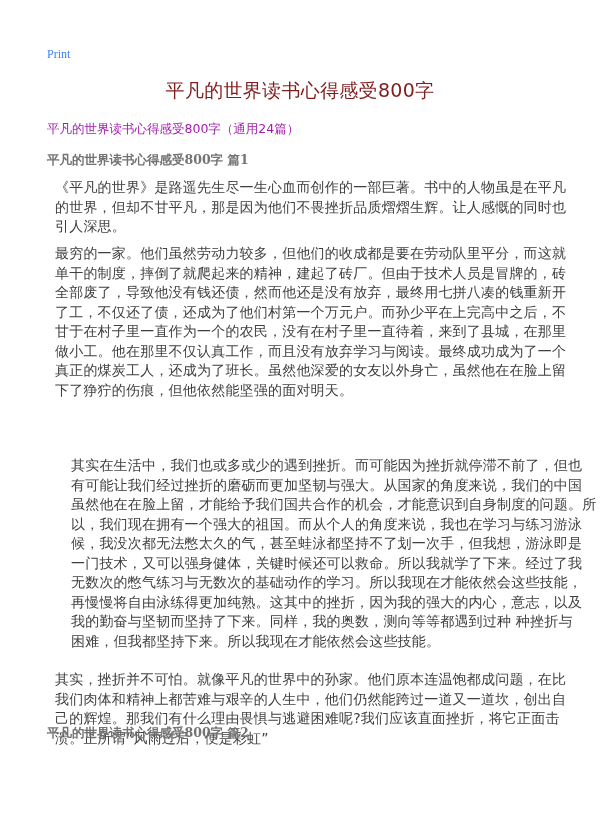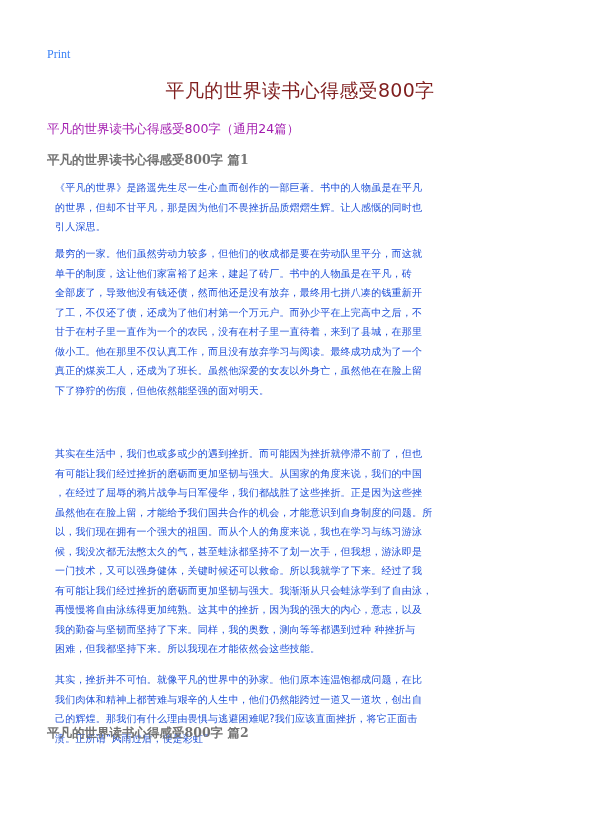--- a/index.html
+++ b/index.html
@@ -48,23 +48,23 @@
       left: 47px;
       font-family: "DejaVu Serif", "Liberation Serif", serif;
       font-weight: bold;
       font-size: 12.5px;
       color: #737373;
     }
     .para {
       position: absolute;
       left: 55px;
       width: 494px;
-      font-size: 10px;
+      font-size: 14px;
       line-height: 19.5px;
-      color: #1d4ed8;
+      color: #404040;
       text-align: justify;
       letter-spacing: 0.2px;
     }
     .para span { display: block; white-space: nowrap; }
   </style>
 </head>
 <body>
 
 <div class="page">
 
@@ -77,38 +77,37 @@
   <div class="section-heading" style="top:152px;">平凡的世界读书心得感受800字 篇1</div>
 
   <div class="para" style="top:178px;">
     <span>《平凡的世界》是路遥先生尽一生心血而创作的一部巨著。书中的人物虽是在平凡</span>
     <span>的世界，但却不甘平凡，那是因为他们不畏挫折品质熠熠生辉。让人感慨的同时也</span>
     <span>引人深思。</span>
   </div>
 
   <div class="para" style="top:244px;">
     <span>最穷的一家。他们虽然劳动力较多，但他们的收成都是要在劳动队里平分，而这就</span>
-    <span>单干的制度，这让他们家富裕了起来，建起了砖厂。书中的人物虽是在平凡，砖</span>
+    <span>单干的制度，摔倒了就爬起来的精神，建起了砖厂。但由于技术人员是冒牌的，砖</span>
     <span>全部废了，导致他没有钱还债，然而他还是没有放弃，最终用七拼八凑的钱重新开</span>
     <span>了工，不仅还了债，还成为了他们村第一个万元户。而孙少平在上完高中之后，不</span>
     <span>甘于在村子里一直作为一个的农民，没有在村子里一直待着，来到了县城，在那里</span>
     <span>做小工。他在那里不仅认真工作，而且没有放弃学习与阅读。最终成功成为了一个</span>
     <span>真正的煤炭工人，还成为了班长。虽然他深爱的女友以外身亡，虽然他在在脸上留</span>
     <span>下了狰狞的伤痕，但他依然能坚强的面对明天。</span>
   </div>
 
-  <div class="para" style="top:444px;">
+  <div class="para" style="top:456px;margin-left:16px;">
     <span>其实在生活中，我们也或多或少的遇到挫折。而可能因为挫折就停滞不前了，但也</span>
     <span>有可能让我们经过挫折的磨砺而更加坚韧与强大。从国家的角度来说，我们的中国</span>
-    <span>，在经过了屈辱的鸦片战争与日军侵华，我们都战胜了这些挫折。正是因为这些挫</span>
     <span>虽然他在在脸上留，才能给予我们国共合作的机会，才能意识到自身制度的问题。所</span>
     <span>以，我们现在拥有一个强大的祖国。而从个人的角度来说，我也在学习与练习游泳</span>
     <span>候，我没次都无法憋太久的气，甚至蛙泳都坚持不了划一次手，但我想，游泳即是</span>
     <span>一门技术，又可以强身健体，关键时候还可以救命。所以我就学了下来。经过了我</span>
-    <span>有可能让我们经过挫折的磨砺而更加坚韧与强大。我渐渐从只会蛙泳学到了自由泳，</span>
+    <span>无数次的憋气练习与无数次的基础动作的学习。所以我现在才能依然会这些技能，</span>
     <span>再慢慢将自由泳练得更加纯熟。这其中的挫折，因为我的强大的内心，意志，以及</span>
     <span>我的勤奋与坚韧而坚持了下来。同样，我的奥数，测向等等都遇到过种 种挫折与</span>
     <span>困难，但我都坚持下来。所以我现在才能依然会这些技能。</span>
   </div>
 
   <div class="para" style="top:670px;">
     <span>其实，挫折并不可怕。就像平凡的世界中的孙家。他们原本连温饱都成问题，在比</span>
     <span>我们肉体和精神上都苦难与艰辛的人生中，他们仍然能跨过一道又一道坎，创出自</span>
     <span>己的辉煌。那我们有什么理由畏惧与逃避困难呢?我们应该直面挫折，将它正面击</span>
     <span>溃。正所谓“风雨过后，便是彩虹”</span>

